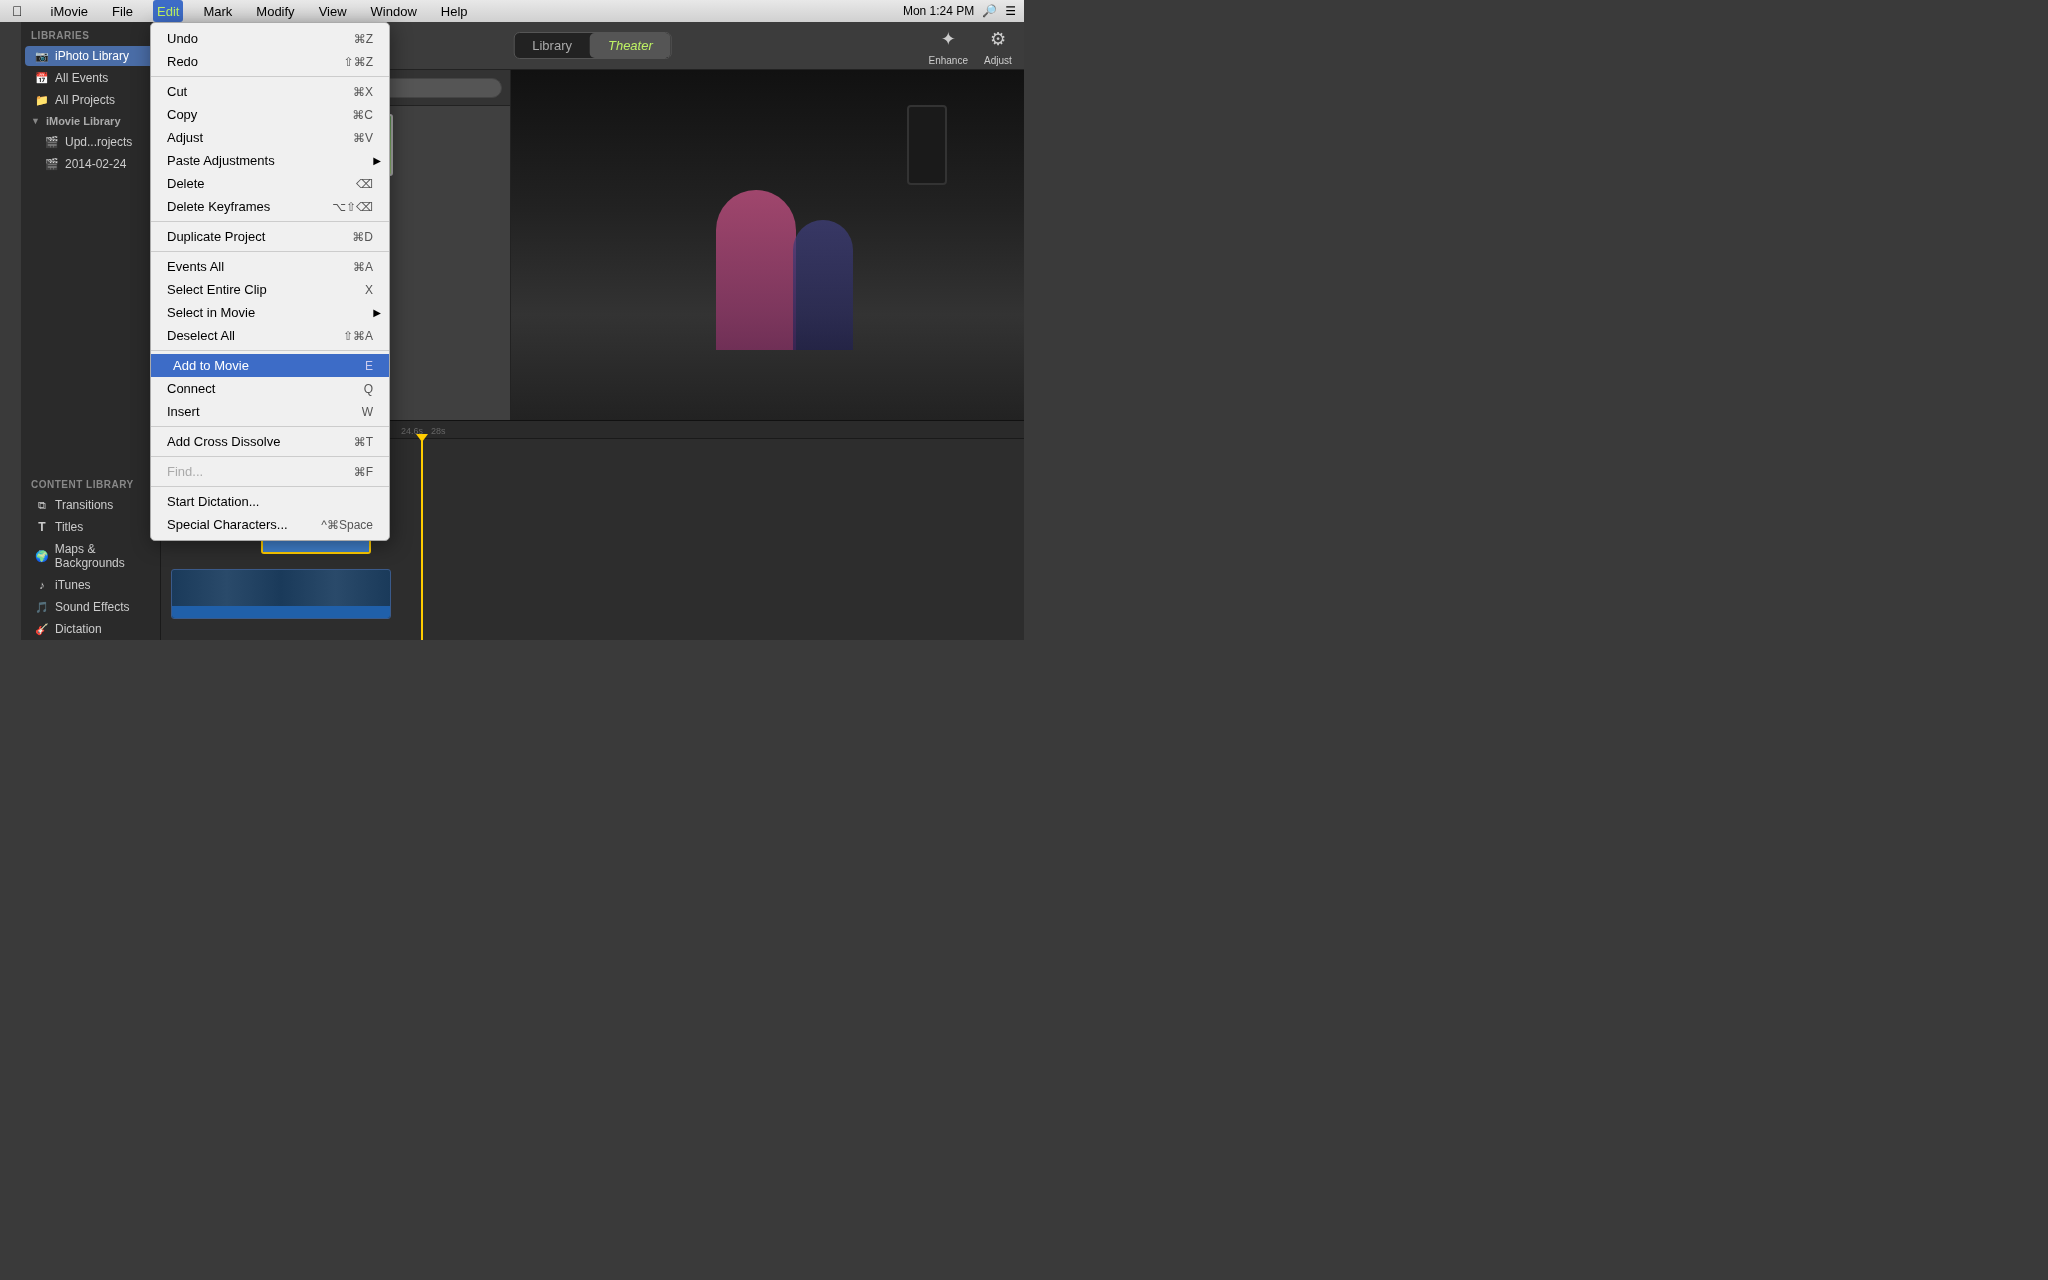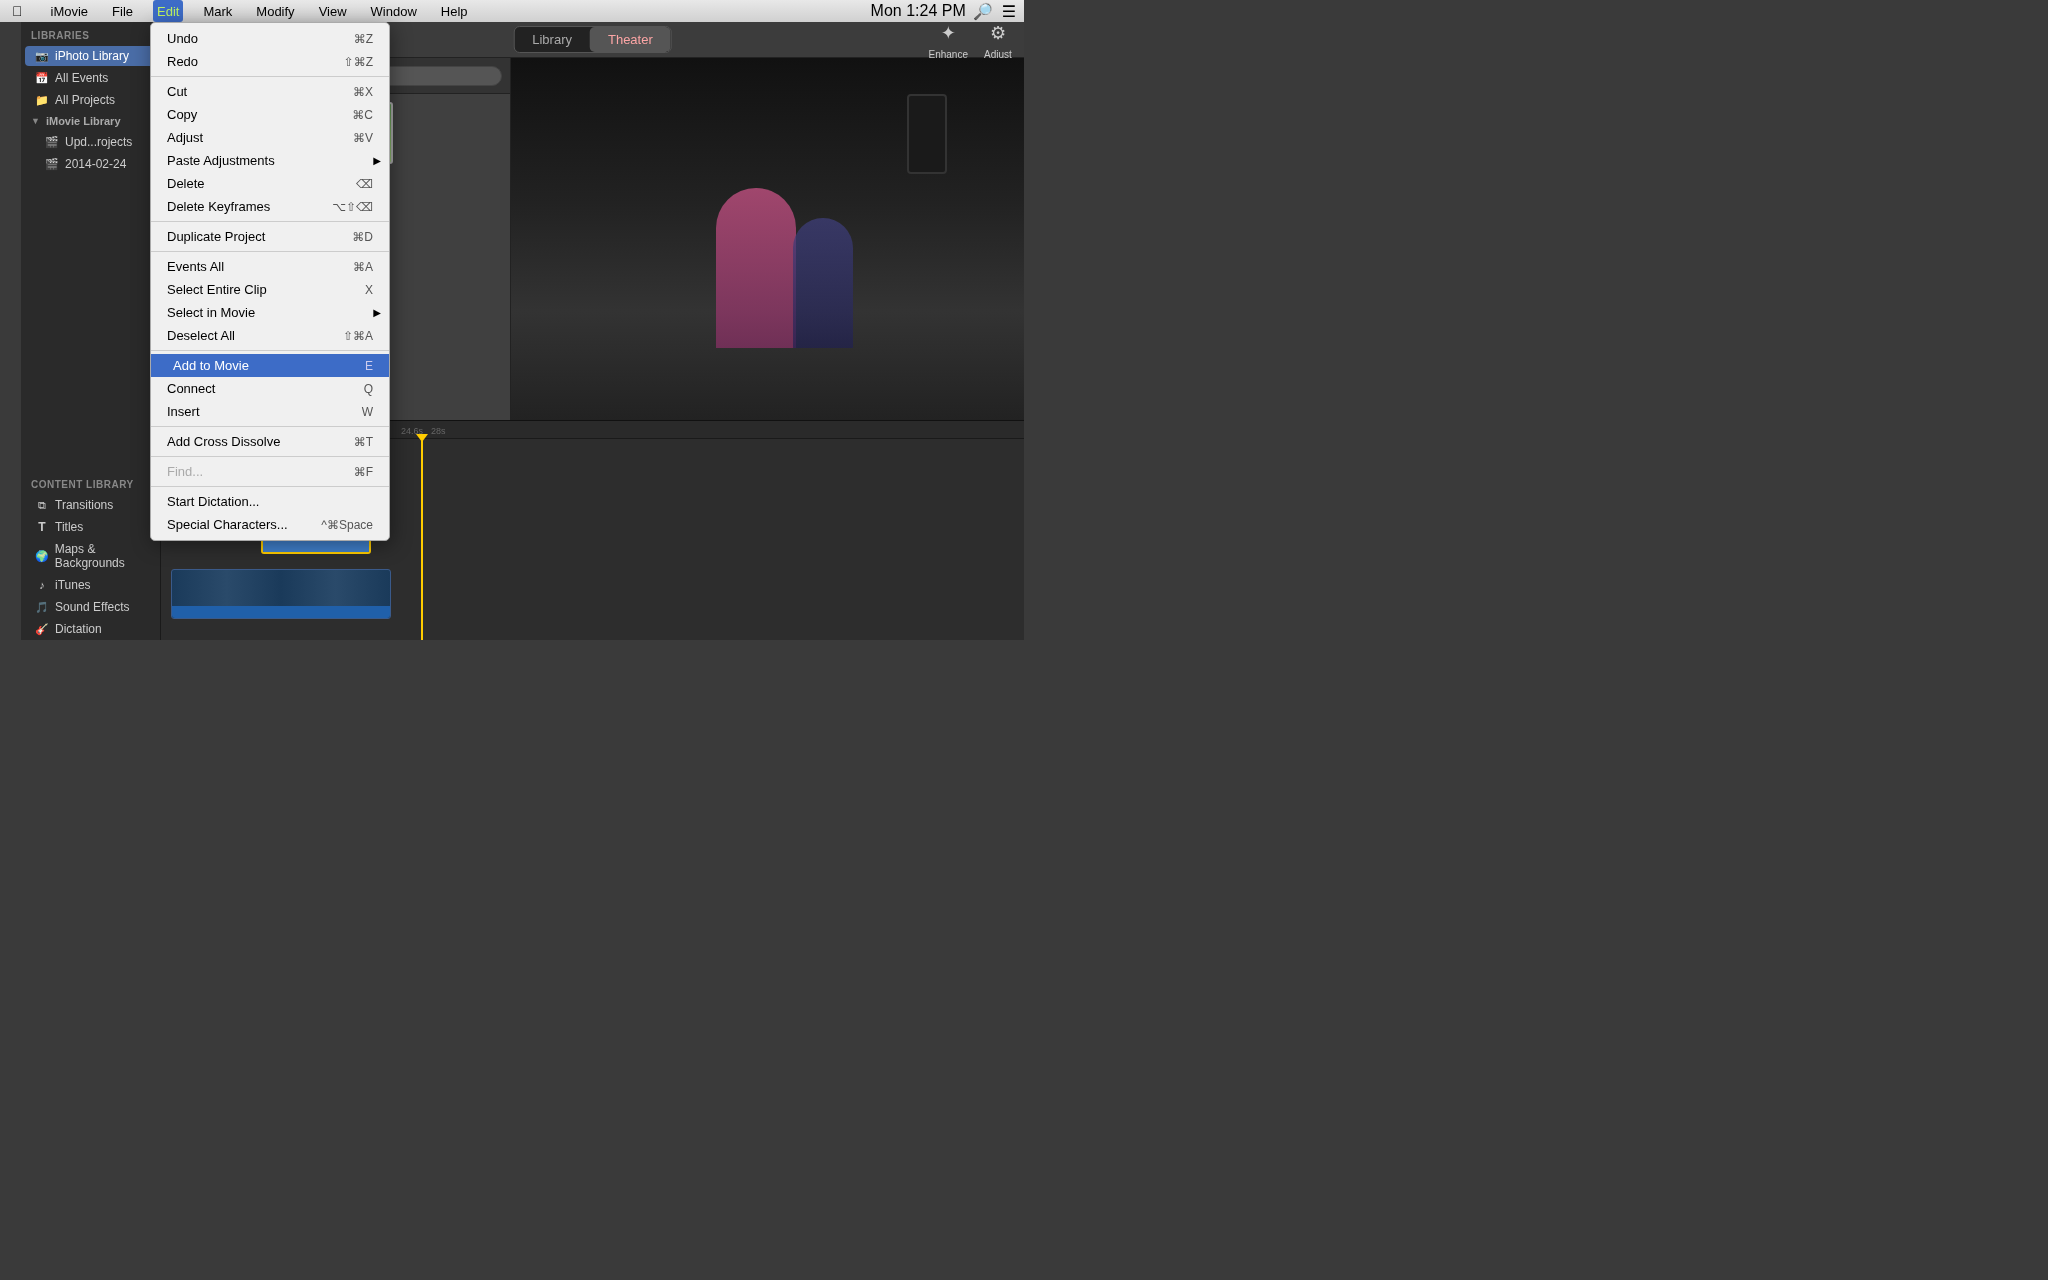--- a/index.html
+++ b/index.html
@@ -41,21 +41,21 @@
     }
     .apple-logo {
       font-size: 14px;
       margin-right: 4px;
     }
     .menubar-right {
       margin-left: auto;
       display: flex;
       align-items: center;
       gap: 8px;
-      font-size: 16px;
+      font-size: 12px;
       color: #000;
     }
 
     
     .app-container {
       display: flex;
       height: calc(640px - 22px);
       padding-left: 21px;
     }
 
@@ -119,21 +119,21 @@
 
     
     .content-area {
       flex: 1;
       display: flex;
       flex-direction: column;
     }
 
     
     .top-toolbar {
-      height: 36px;
+      height: 48px;
       background: #3c3c3c;
       border-bottom: 1px solid #222;
       display: flex;
       align-items: center;
       padding: 0 12px;
       gap: 8px;
       position: relative;
     }
     .library-theater-toggle {
       display: flex;
@@ -148,22 +148,23 @@
     .toggle-btn {
       padding: 5px 18px;
       font-size: 13px;
       cursor: pointer;
       color: #aaa;
       background: transparent;
       border: none;
     }
     .toggle-btn.active {
       background: #555;
-      color: #fca5a5;
+      color: #bef264;
       border-radius: 5px;
+      font-style: italic;
     }
     .toolbar-right {
       margin-left: auto;
       display: flex;
       align-items: center;
       gap: 16px;
     }
     .toolbar-icon-btn {
       display: flex;
       flex-direction: column;

